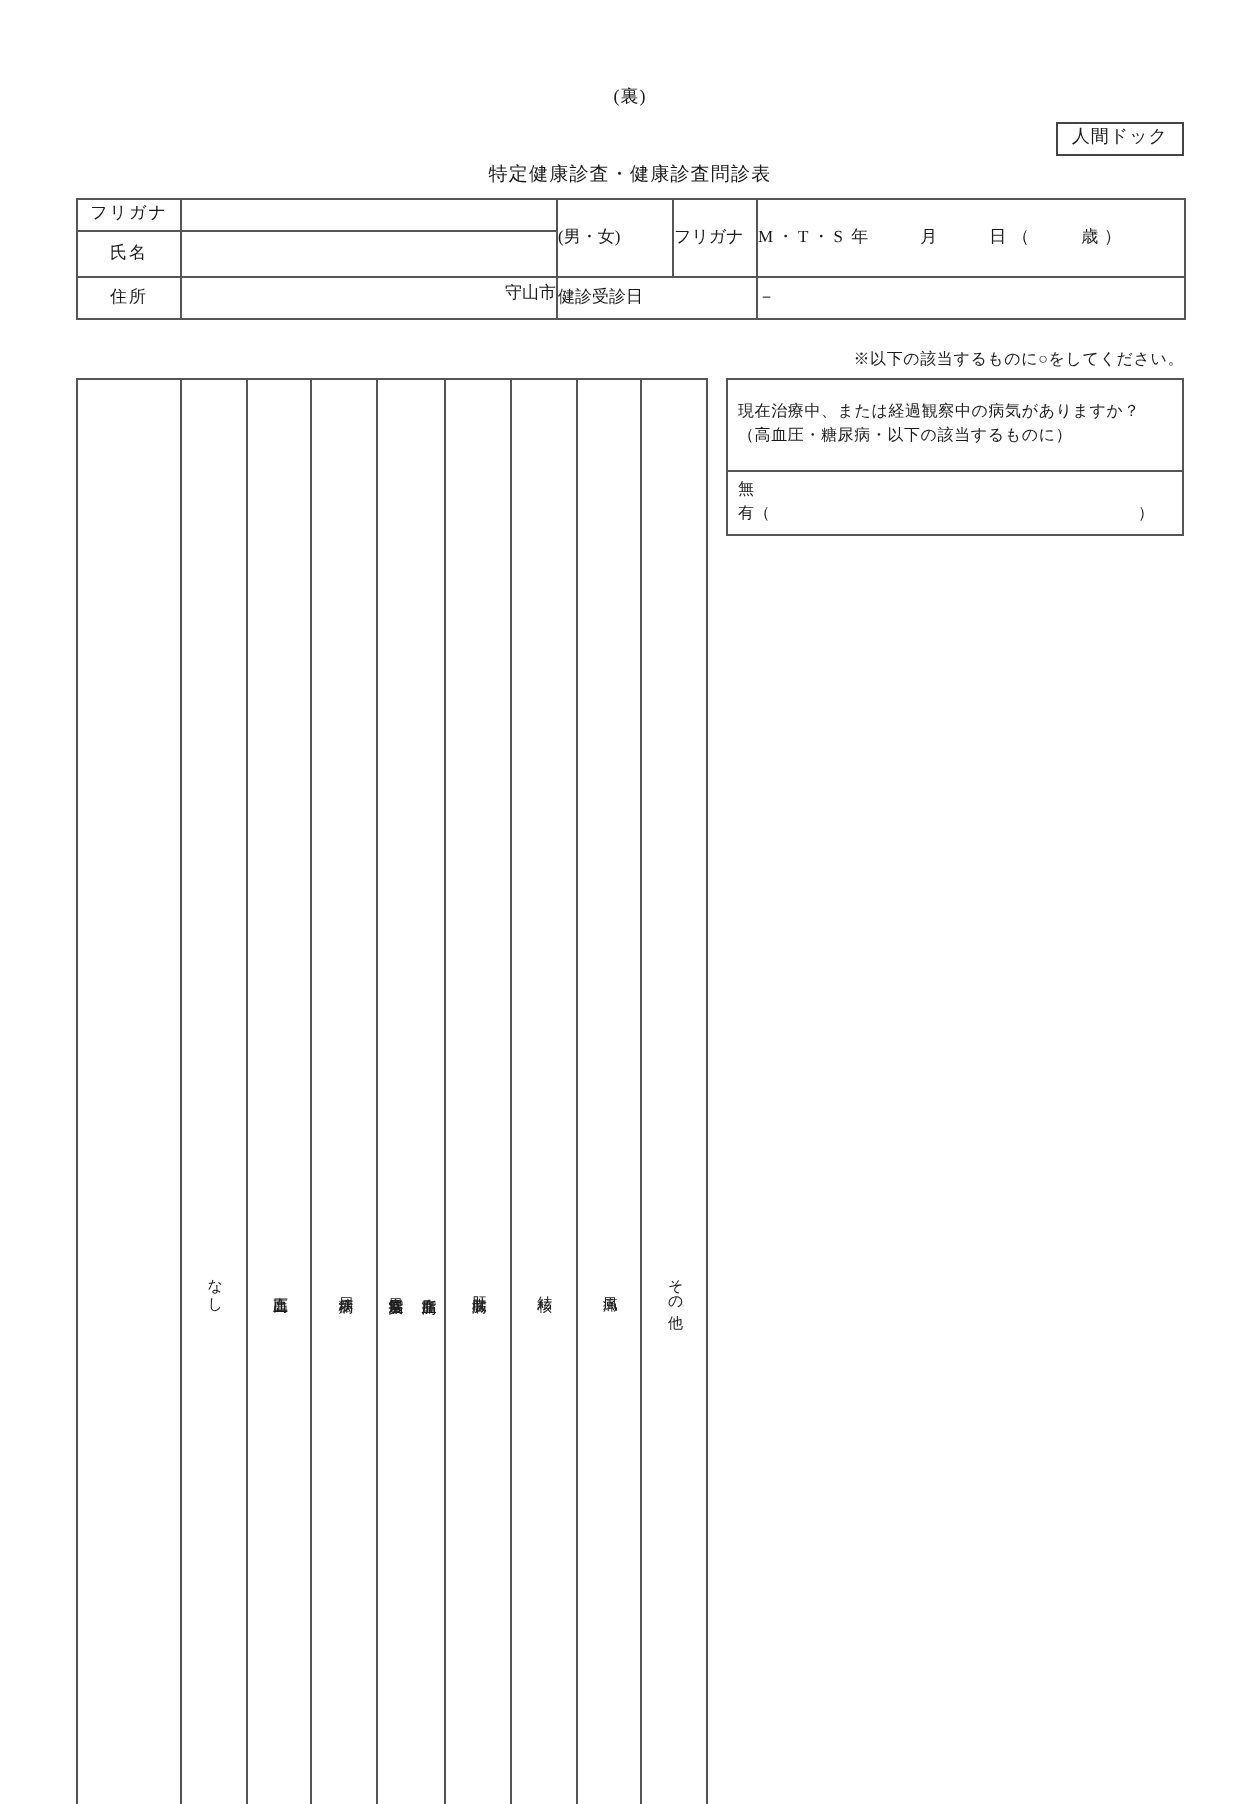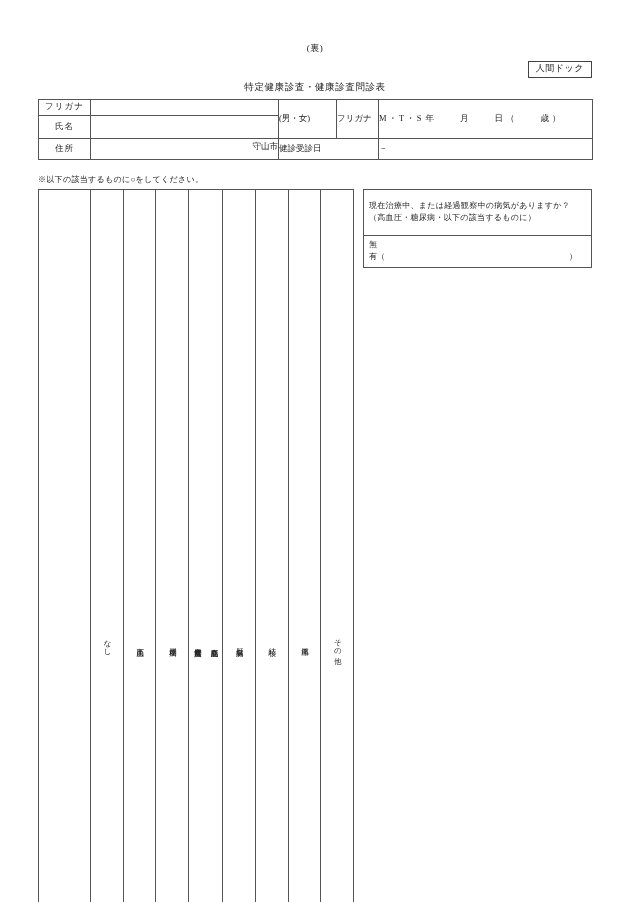--- a/index.html
+++ b/index.html
@@ -71,20 +71,21 @@
   .info-tbl .lab { text-align: center; letter-spacing: 1px; }
   .pad-l { padding-left: 4px; }
   .sp-wide { letter-spacing: 3px; }
   .mts { letter-spacing: 2px; }
 
   
   .note-line {
     font-size: 8px;
     margin: 14px 0 4px 0;
     letter-spacing: 0.3px;
+    text-align: right;
   }
 
   
   .zone {
     display: flex;
     gap: 9px;
     align-items: flex-start;
   }
   .hist-wrap { width: 316px; }
   .treat-wrap { flex: 1; }

